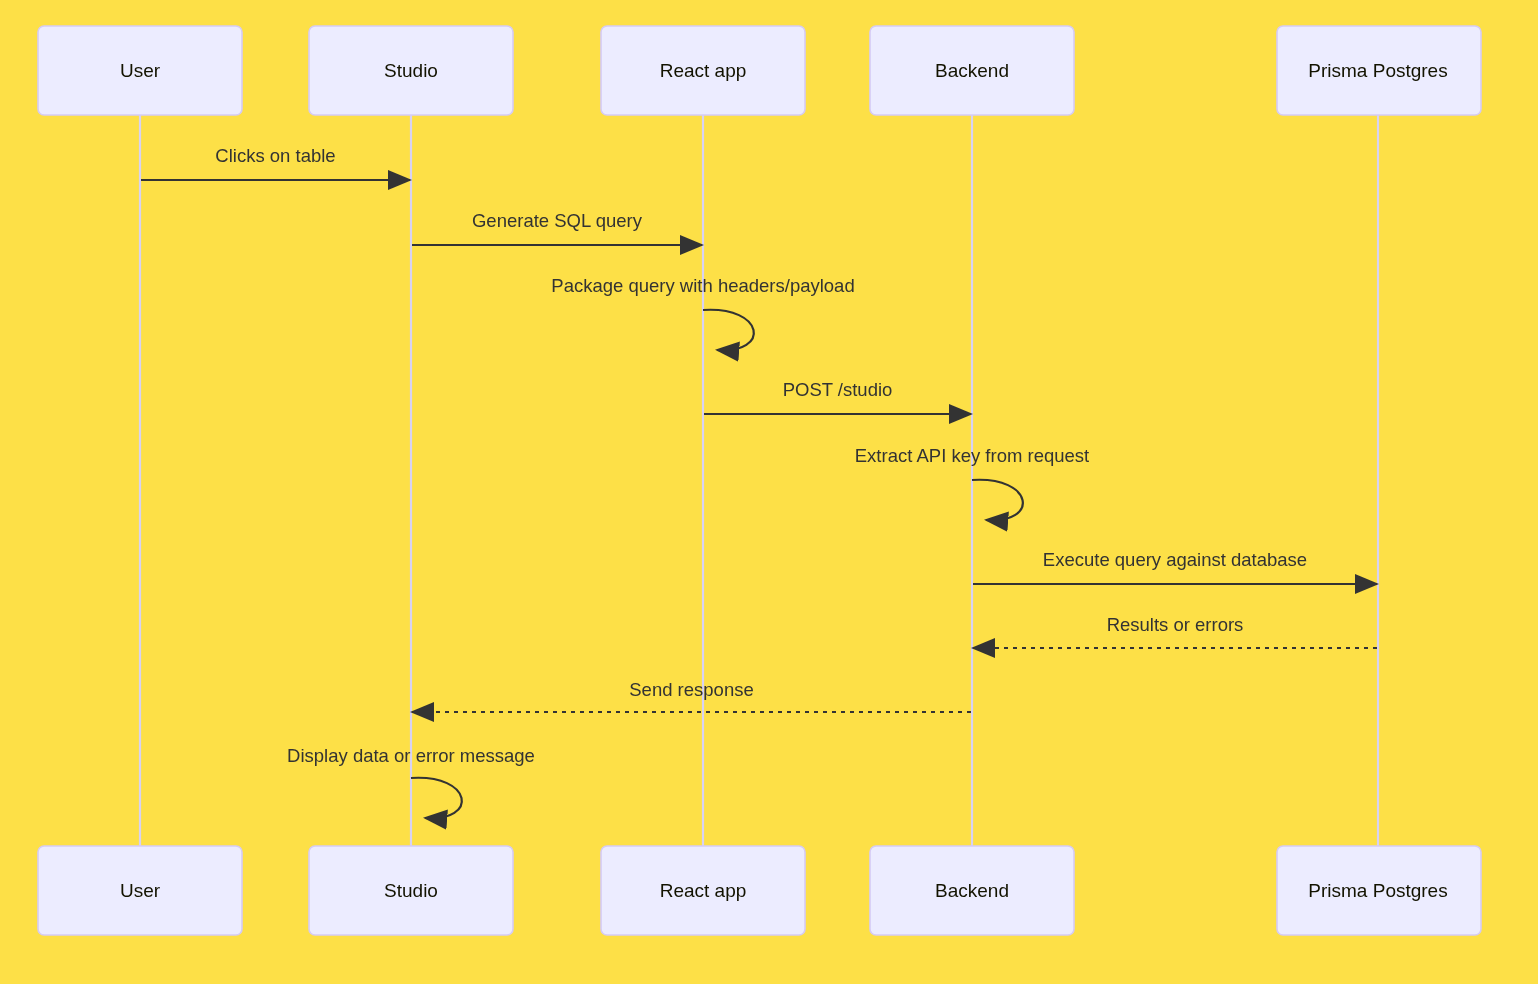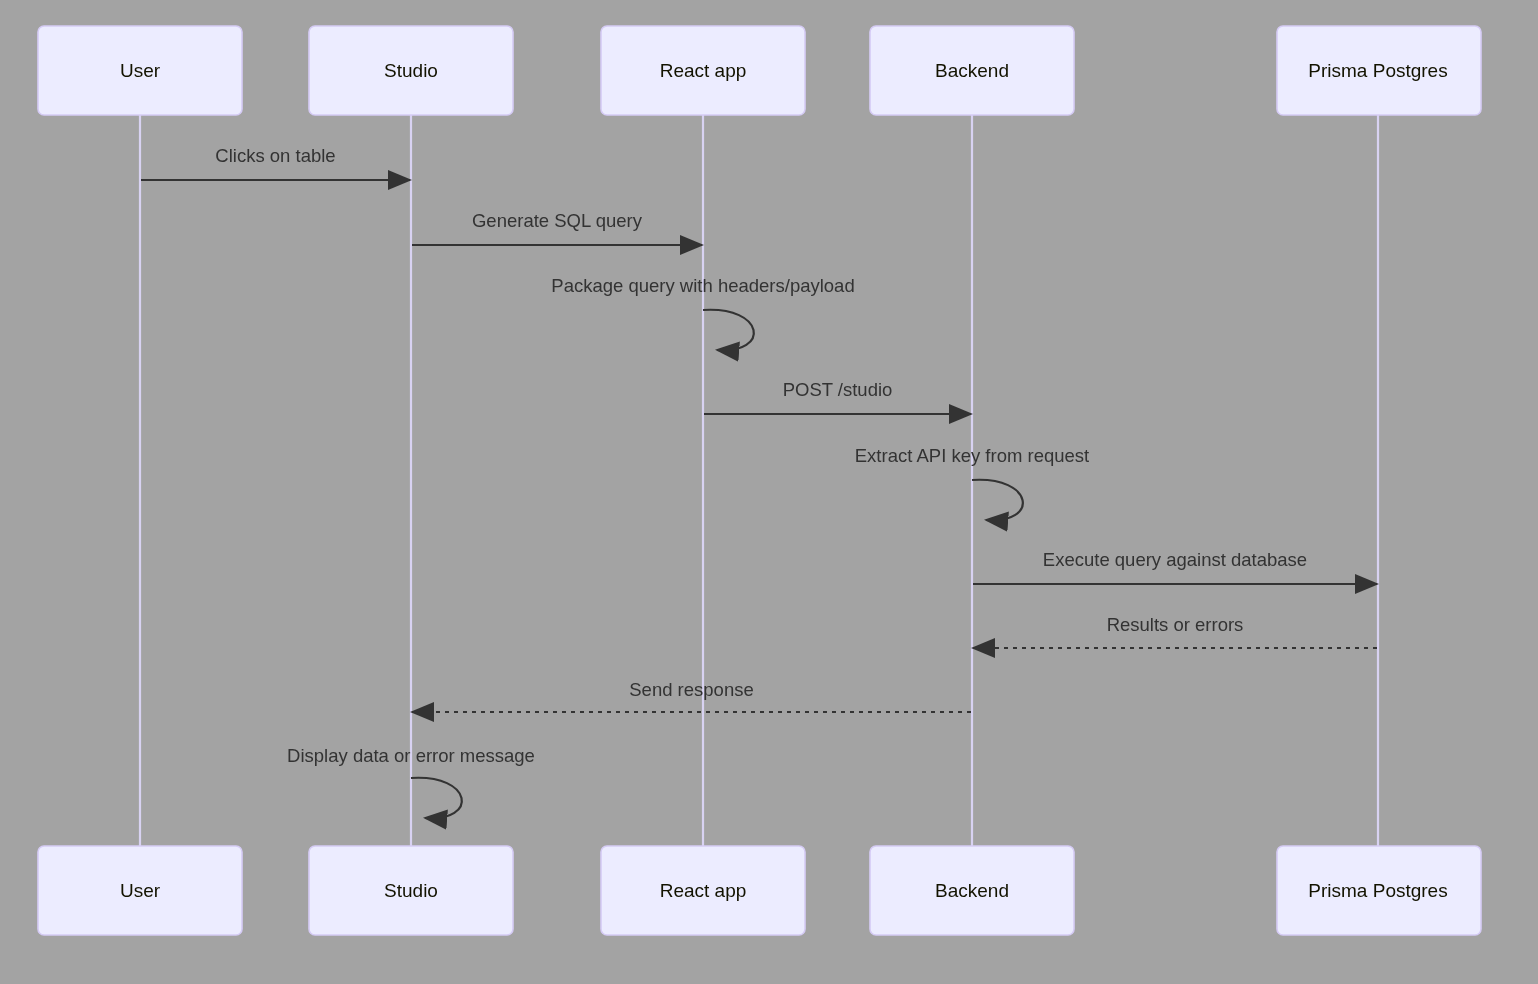--- a/index.html
+++ b/index.html
@@ -11,21 +11,21 @@
   body {
     width: 1538px;
     height: 984px;
     font-family: "Liberation Sans", sans-serif;
     overflow: hidden;
   }
   #diagram-root {
     position: relative;
     width: 1538px;
     height: 984px;
-    background: #a3a3a3;
+    background: #fde047;
   }
   svg.seq {
     display: block;
     width: 1538px;
     height: 984px;
   }
   .participant-box {
     fill: #ececff;
     stroke: #d5cbf5;
     stroke-width: 1.6;

